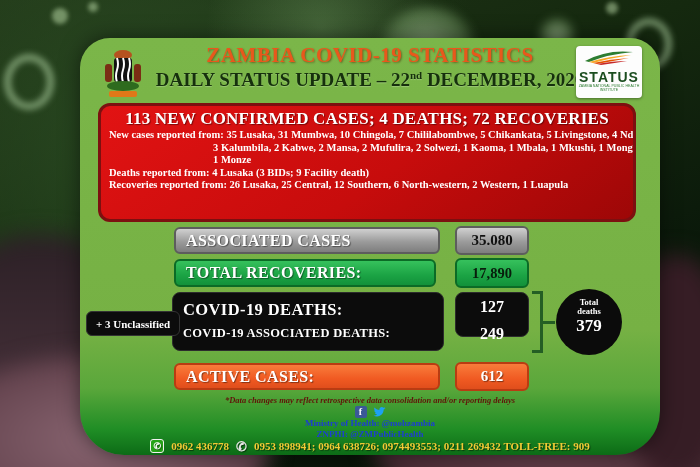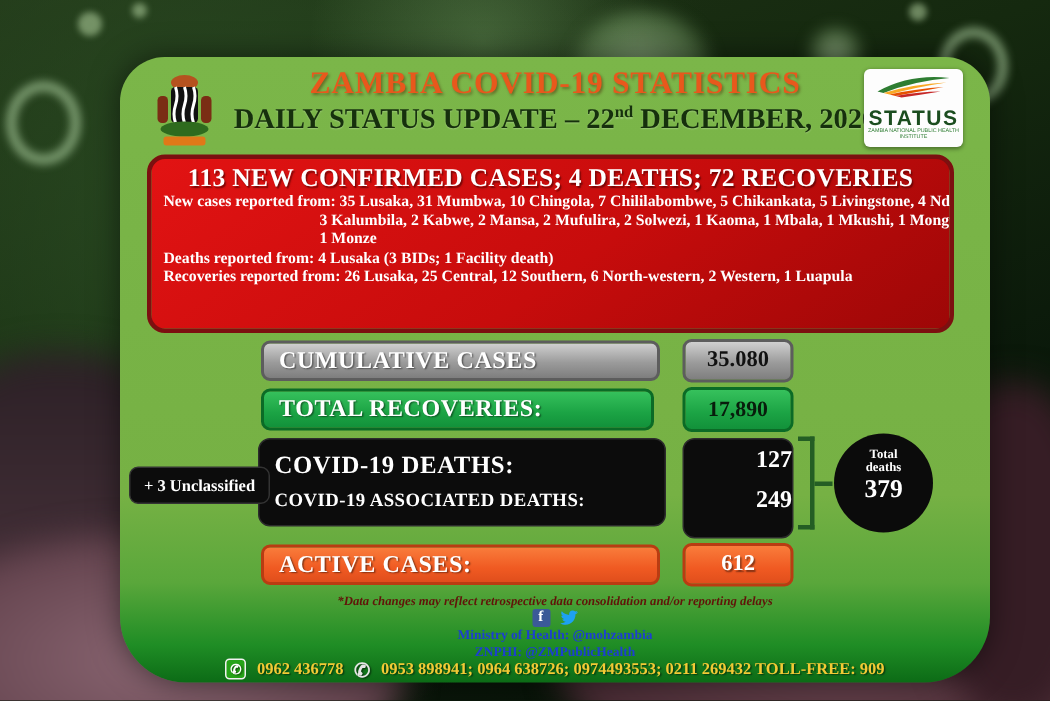--- a/index.html
+++ b/index.html
@@ -134,35 +134,35 @@
     </svg>
     <div class="znphi-text">STATUS</div>
     <div class="znphi-sub">ZAMBIA NATIONAL PUBLIC HEALTH INSTITUTE</div>
   </div>
 
   <div class="abs redbox">
     <div class="red-headline">113 NEW CONFIRMED CASES; 4 DEATHS; 72 RECOVERIES</div>
     <div class="red-line">New cases reported from: 35 Lusaka, 31 Mumbwa, 10 Chingola, 7 Chililabombwe, 5 Chikankata, 5 Livingstone, 4 Ndola,</div>
     <div class="red-line indent">3 Kalumbila, 2 Kabwe, 2 Mansa, 2 Mufulira, 2 Solwezi, 1 Kaoma, 1 Mbala, 1 Mkushi, 1 Mongu,</div>
     <div class="red-line indent">1 Monze</div>
-    <div class="red-line">Deaths reported from: 4 Lusaka (3 BIDs; 1 Facility death)</div>
+    <div class="red-line">Deaths reported from: 4 Lusaka (3 BIDs; 9 Facility death)</div>
     <div class="red-line">Recoveries reported from: 26 Lusaka, 25 Central, 12 Southern, 6 North-western, 2 Western, 1 Luapula</div>
   </div>
 
-  <div class="bar bar-gray lbl lbl-white" style="left:94px;top:189px;width:266px;height:27px;font-size:16px;">CUMULATIVE CASES</div>
+  <div class="bar bar-gray lbl lbl-white" style="left:94px;top:189px;width:266px;height:27px;font-size:16px;">ASSOCIATED CASES</div>
   <div class="bar bar-gray val" style="left:375px;top:188px;width:74px;height:29px;font-size:15px;color:#111;">35.080</div>
 
   <div class="bar bar-green lbl lbl-white" style="left:94px;top:221px;width:262px;height:28px;font-size:16px;">TOTAL RECOVERIES:</div>
   <div class="bar bar-green val" style="left:375px;top:220px;width:74px;height:30px;font-size:14.5px;color:#081d0c;">17,890</div>
 
   <div class="abs bar-black" style="left:92px;top:254px;width:272px;height:59px;color:#fff;padding:4px 0 0 10px;">
     <div style="font-size:16.5px;font-weight:bold;letter-spacing:.4px;line-height:25px;">COVID-19 DEATHS:</div>
     <div style="font-size:12.5px;font-weight:bold;letter-spacing:.3px;line-height:22px;">COVID-19 ASSOCIATED DEATHS:</div>
   </div>
-  <div class="abs bar-black" style="left:375px;top:254px;width:74px;height:67px;color:#fff;text-align:right;">
+  <div class="abs bar-black" style="left:375px;top:254px;width:74px;height:45px;color:#fff;text-align:center;">
     <div style="font-size:16px;font-weight:bold;line-height:28px;">127</div>
     <div style="font-size:16px;font-weight:bold;line-height:26px;">249</div>
   </div>
 
   <div class="abs unclassified">+ 3 Unclassified</div>
 
   <div class="abs bracket"></div>
   <div class="abs bracket-tick"></div>
 
   <div class="abs total-circle">

